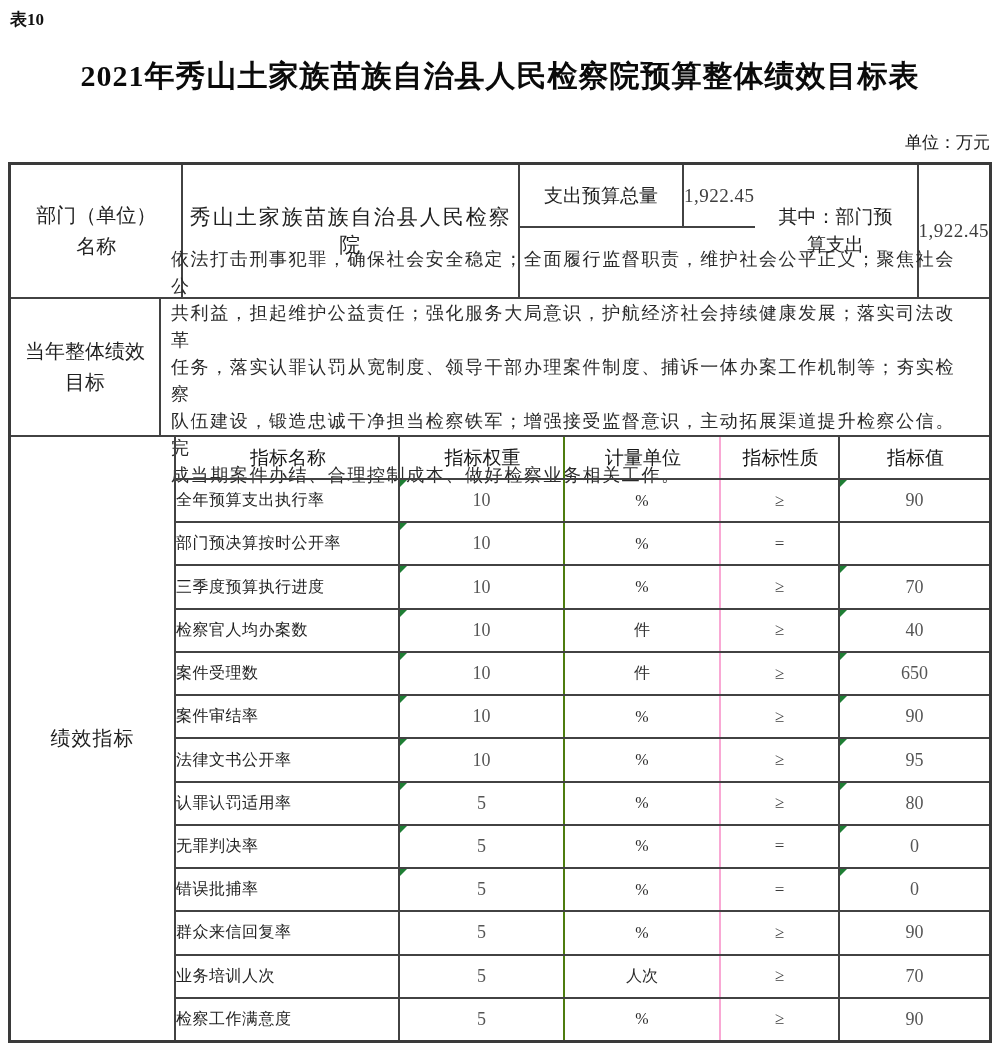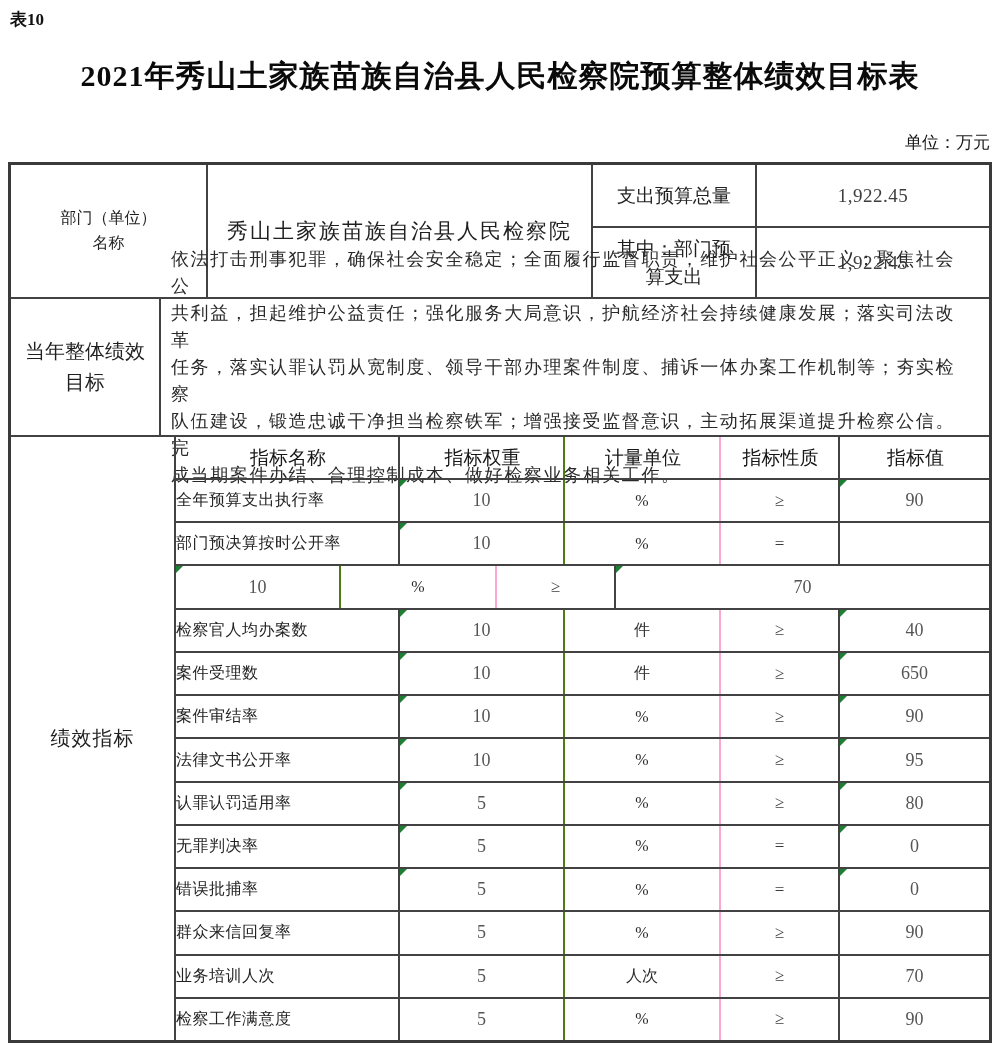--- a/index.html
+++ b/index.html
@@ -33,23 +33,23 @@
     width:984px; height:881px;
     border:3px solid #3a3a3a;
     display:flex; flex-direction:column;
     background:#fff;
   }
   .cell { display:flex; align-items:center; justify-content:center; text-align:center; }
   .b-r { border-right:2px solid #424242; }
 
   
   .row-a { height:134px; display:flex; border-bottom:2px solid #424242; }
-  .col-dept-label { width:197px; font-size:16px; line-height:1.55; white-space:pre-line; }
+  .col-dept-label { width:197px; font-size:20px; line-height:1.55; white-space:pre-line; }
   .col-dept-name  { width:385px; font-size:21px; letter-spacing:2px; }
-  .col-budget { flex:1; display:flex; flex-direction:column; }
+  .col-budget { flex:1; display:flex; }
   .budget-sub { flex:1; display:flex; }
   .budget-sub.top { height:63px; flex:none; border-bottom:2px solid #424242; }
   .budget-sub.bottom { flex:1; }
   .budget-label { width:164px; font-size:19px; line-height:1.45; white-space:pre-line; }
   .budget-value { flex:1; font-size:19px; color:#3d3d3d; letter-spacing:0.5px; }
 
   
   .row-b { height:138px; display:flex; border-bottom:2px solid #424242; }
   .col-goal-label { width:150px; font-size:20px; line-height:1.55; white-space:pre-line; }
   .col-goal-text {
@@ -146,20 +146,21 @@
         </div>
 
         <div class="srow">
           <div class="scell sc1 iname">部门预决算按时公开率</div>
           <div class="scell sc2 inum gt">10</div>
           <div class="scell sc3 iunit">%</div>
           <div class="scell sc4 inat">=</div>
         </div>
 
         <div class="srow">
+          <div class="scell sc1 iname">三季度预算执行进度</div>
           <div class="scell sc2 inum gt">10</div>
           <div class="scell sc3 iunit">%</div>
           <div class="scell sc4 inat">≥</div>
           <div class="scell sc5 inum gt">70</div>
         </div>
 
         <div class="srow">
           <div class="scell sc1 iname">检察官人均办案数</div>
           <div class="scell sc2 inum gt">10</div>
           <div class="scell sc3 iunit">件</div>

